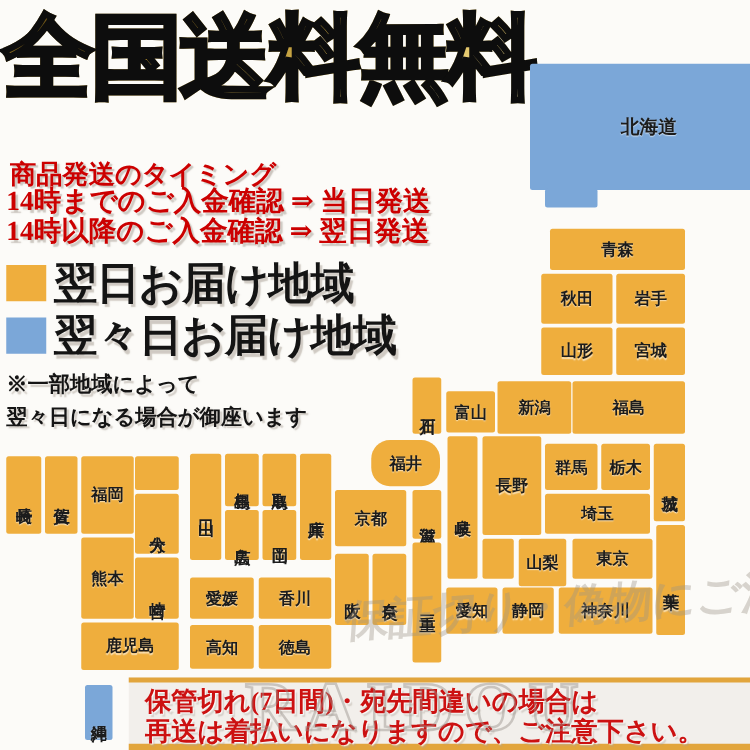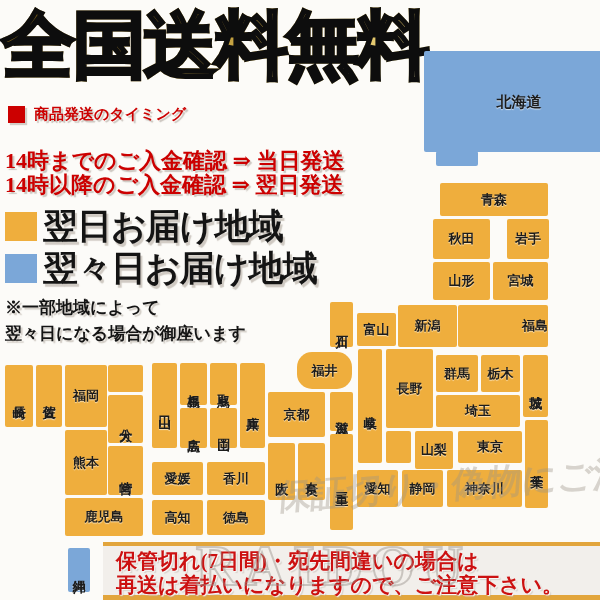--- a/index.html
+++ b/index.html
@@ -15,24 +15,25 @@
     white-space:nowrap;
     background:linear-gradient(160deg,#6d5415 8%,#a8852a 35%,#dcba55 62%,#f6e9a8 88%);
     -webkit-background-clip:text;background-clip:text;
     color:#c9a23a;-webkit-text-fill-color:transparent;
     -webkit-text-stroke:3px #0d0d0d;
     text-shadow:none;
   }
   
   .timing-heading{
     position:absolute;left:8px;top:101px;height:26px;
-    display:flex;align-items:center;gap:9px;
-    color:var(--red);font-size:15px;font-weight:900;
+    display:flex;align-items:center;gap:24px;
+    color:var(--red);font-size:21px;font-weight:900;
     text-shadow:2px 2px 1px rgba(160,150,140,.55);
     white-space:nowrap;
+    flex-direction:column;
   }
   .timing-heading .sq{
     width:17px;height:17px;background:var(--red);display:inline-block;
     box-shadow:2px 2px 1px rgba(160,150,140,.45);
   }
   .red-line{
     position:absolute;left:5px;color:var(--red);font-size:22px;font-weight:900;
     white-space:nowrap;letter-spacing:0px;
     text-shadow:2px 2px 1px rgba(160,150,140,.5);
   }
@@ -127,33 +128,33 @@
       <div class="region second_day big" style="left: 424px; top: 51px; width: 190px; height: 101px;">
         <span>北海道</span>
       </div>
       <div class="region second_day" style="left: 436px; top: 151px; width: 42px; height: 15px;"></div>
       <div class="region next_day" style="left: 440px; top: 183px; width: 108px; height: 33px;">
         <span>青森</span>
       </div>
       <div class="region next_day" style="left: 433px; top: 219px; width: 57px; height: 40px;">
         <span>秋田</span>
       </div>
-      <div class="region next_day" style="left: 507px; top: 219px; width: 42px; height: 40px;">
+      <div class="region next_day" style="left: 493px; top: 219px; width: 55px; height: 40px;">
         <span>岩手</span>
       </div>
       <div class="region next_day" style="left: 433px; top: 262px; width: 57px; height: 38px;">
         <span>山形</span>
       </div>
       <div class="region next_day" style="left: 493px; top: 262px; width: 55px; height: 38px;">
         <span>宮城</span>
       </div>
       <div class="region next_day" style="left: 398px; top: 305px; width: 59px; height: 42px;">
         <span>新潟</span>
       </div>
-      <div class="region next_day" style="left: 458px; top: 305px; width: 90px; height: 42px; justify-content: flex-end;">
+      <div class="region next_day" style="left: 458px; top: 305px; width: 90px; height: 42px;">
         <span>福島</span>
       </div>
       <div class="region next_day v" style="left: 330px; top: 302px; width: 23px; height: 45px;">
         <span>石川</span>
       </div>
       <div class="region next_day" style="left: 357px; top: 313px; width: 39px; height: 33px;">
         <span>富山</span>
       </div>
       <div class="region next_day" style="left: 297px; top: 352px; width: 55px; height: 37px; border-radius: 15px;">
         <span>福井</span>

